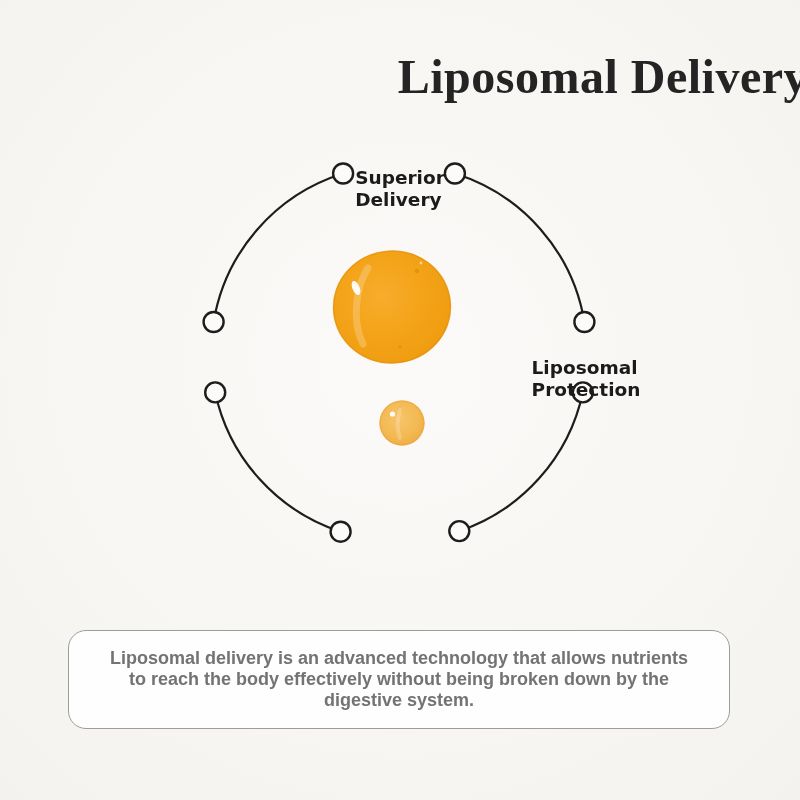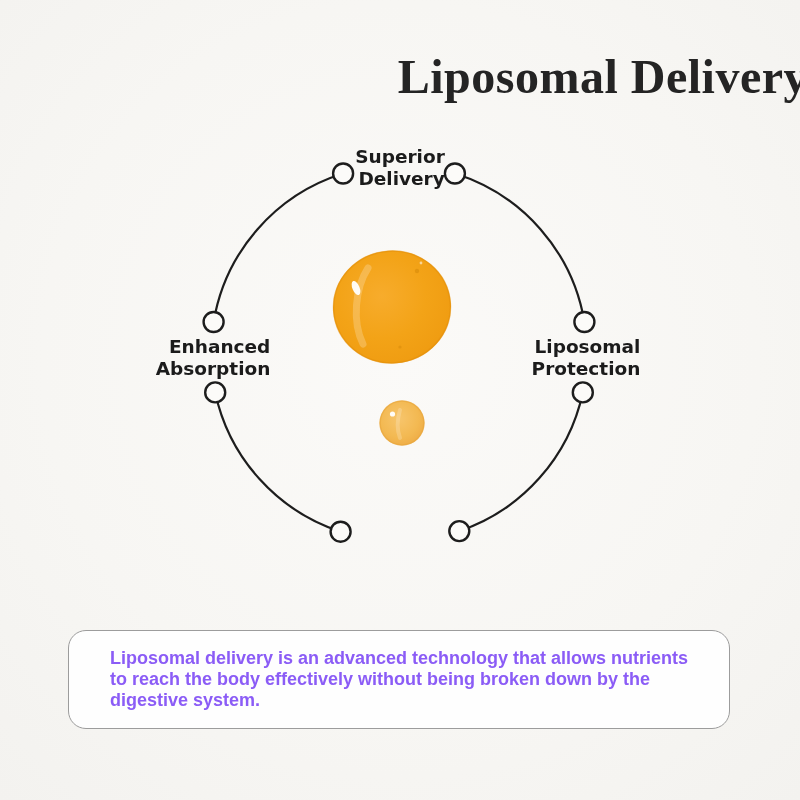--- a/index.html
+++ b/index.html
@@ -18,49 +18,51 @@
     font-size:48px;
     line-height:54px;
     color:#242424;
     letter-spacing:0.5px;
     margin:8px;
   }
   .ring-svg{position:absolute;left:0;top:0;}
   .node-label{
     position:absolute;
     transform:translateX(-50%);
-    text-align:right;
+    text-align:left;
     white-space:pre-line;
     font-family:"DejaVu Sans", sans-serif;
     font-weight:600;
     font-size:18.5px;
     line-height:22px;
     color:#1b1b1b;
+    margin-top:21px;
   }
   .label-top{left:400px;top:146px;}
   .label-right{left:586px;top:336px;}
   .label-bottom{left:401px;top:497px;}
   .label-left{left:213px;top:336px;}
   .description-box{
     position:absolute;
     left:68px;top:630px;
     width:662px;height:99px;
     box-sizing:border-box;
     background:#fefefe;
     border:1.5px solid #9c9c9c;
     border-radius:18px;
     display:flex;align-items:center;justify-content:center;
   }
   .description-text{
+    text-align:center;
     white-space:pre-line;
     font-family:"Liberation Sans", sans-serif;
     font-weight:700;
     font-size:18px;
     line-height:21px;
-    color:#8b5cf6;
+    color:#737373;
     padding:0 8px;
   }
 </style>
 </head>
 <body>
 
 <div class="stage">
 
   <h1 class="title">Liposomal Delivery</h1>
 
@@ -112,22 +114,20 @@
       <circle cx="402" cy="423" r="21.9" fill="none" stroke="#e8a63d" stroke-opacity="0.6" stroke-width="1.5"></circle>
       <circle cx="392.5" cy="414" r="2.6" fill="#ffffff" opacity="0.95"></circle>
       <path d="M 400 410 C 397 420 397 430 400 438" fill="none" stroke="#ffffff" stroke-opacity="0.2" stroke-width="4" stroke-linecap="round"></path>
     </g>
   </svg>
 
   <div class="node-label label-top">Superior
 Delivery</div>
   <div class="node-label label-right">Liposomal
 Protection</div>
-  <div class="node-label label-left">Enhanced
-Absorption</div>
 
   <div class="description-box">
     <div class="description-text">Liposomal delivery is an advanced technology that allows nutrients
 to reach the body effectively without being broken down by the
 digestive system.</div>
   </div>
 
 </div>
 
 </body></html>

